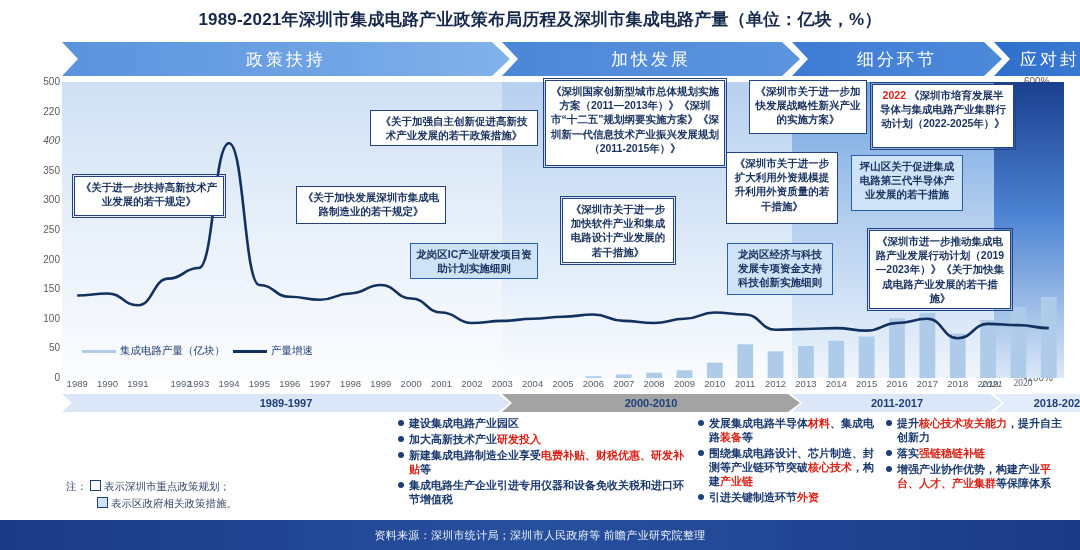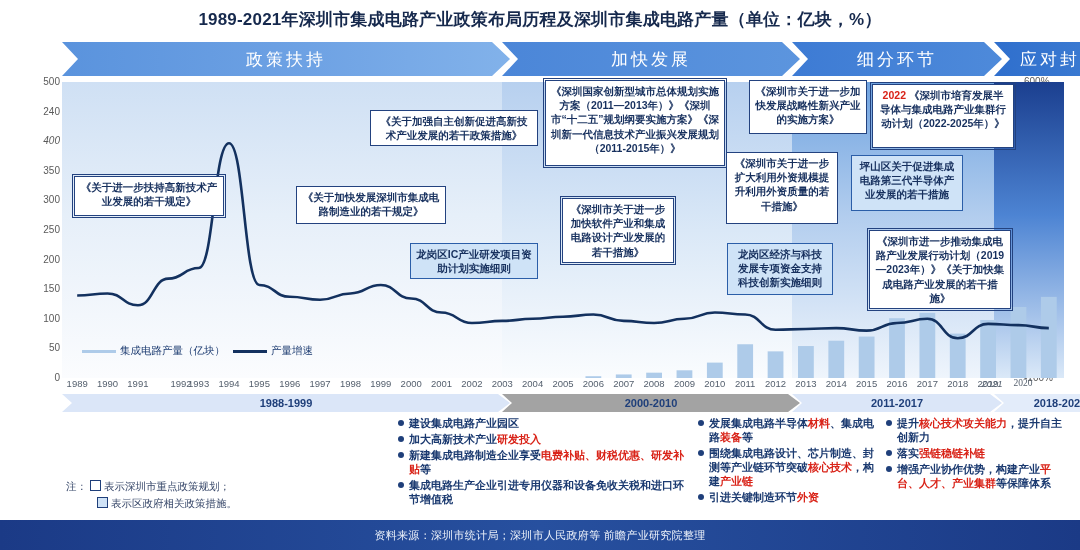--- a/index.html
+++ b/index.html
@@ -118,21 +118,21 @@
   <div class="yaxisL" id="yaxisL">
       <div class="yl" style="top: 290px;">0</div>
       <div class="yl" style="top: 260.4px;">50</div>
       <div class="yl" style="top: 230.8px;">100</div>
       <div class="yl" style="top: 201.2px;">150</div>
       <div class="yl" style="top: 171.6px;">200</div>
       <div class="yl" style="top: 142px;">250</div>
       <div class="yl" style="top: 112.4px;">300</div>
       <div class="yl" style="top: 82.8px;">350</div>
       <div class="yl" style="top: 53.2px; font-style: italic;">400</div>
-      <div class="yl" style="top: 23.6px;">240</div>
+      <div class="yl" style="top: 23.6px;">220</div>
       <div class="yl" style="top: -6px;">500</div>
     </div>
 
   <div class="yaxisR" id="yaxisR">
       <div class="yr" style="top: 290px;">-100%</div>
       <div class="yr" style="top: 247.714px;">0%</div>
       <div class="yr" style="top: 205.429px;">100%</div>
       <div class="yr" style="top: 163.143px;">200%</div>
       <div class="yr" style="top: 120.857px;">300%</div>
       <div class="yr" style="top: 78.5714px;">400%</div>
@@ -205,21 +205,21 @@
       <div class="xt" style="left: 804.636px;">2015</div>
       <div class="xt" style="left: 835px;">2016</div>
       <div class="xt" style="left: 865.364px;">2017</div>
       <div class="xt" style="left: 895.727px;">2018</div>
       <div class="xt" style="left: 926.091px;">2019</div>
       <div class="xt" style="left: 961px; font-family: Liberation Serif, serif;">2020</div>
       <div class="xt" style="left: 930px; font-style: italic;">2021</div>
     </div>
 
   <div class="periods">
-    <div class="per p0">1988-1999</div>
+    <div class="per p0">1989-1997</div>
     <div class="per p1">2000-2010</div>
     <div class="per p2">2011-2017</div>
     <div class="per p3">2018-2022</div>
   </div>
 
   <div class="cols">
     <div class="col k1">
         <div class="bl">
           <span class="dot"></span>
           <div class="btx"><span>建设集成电路产业园区</span></div>

